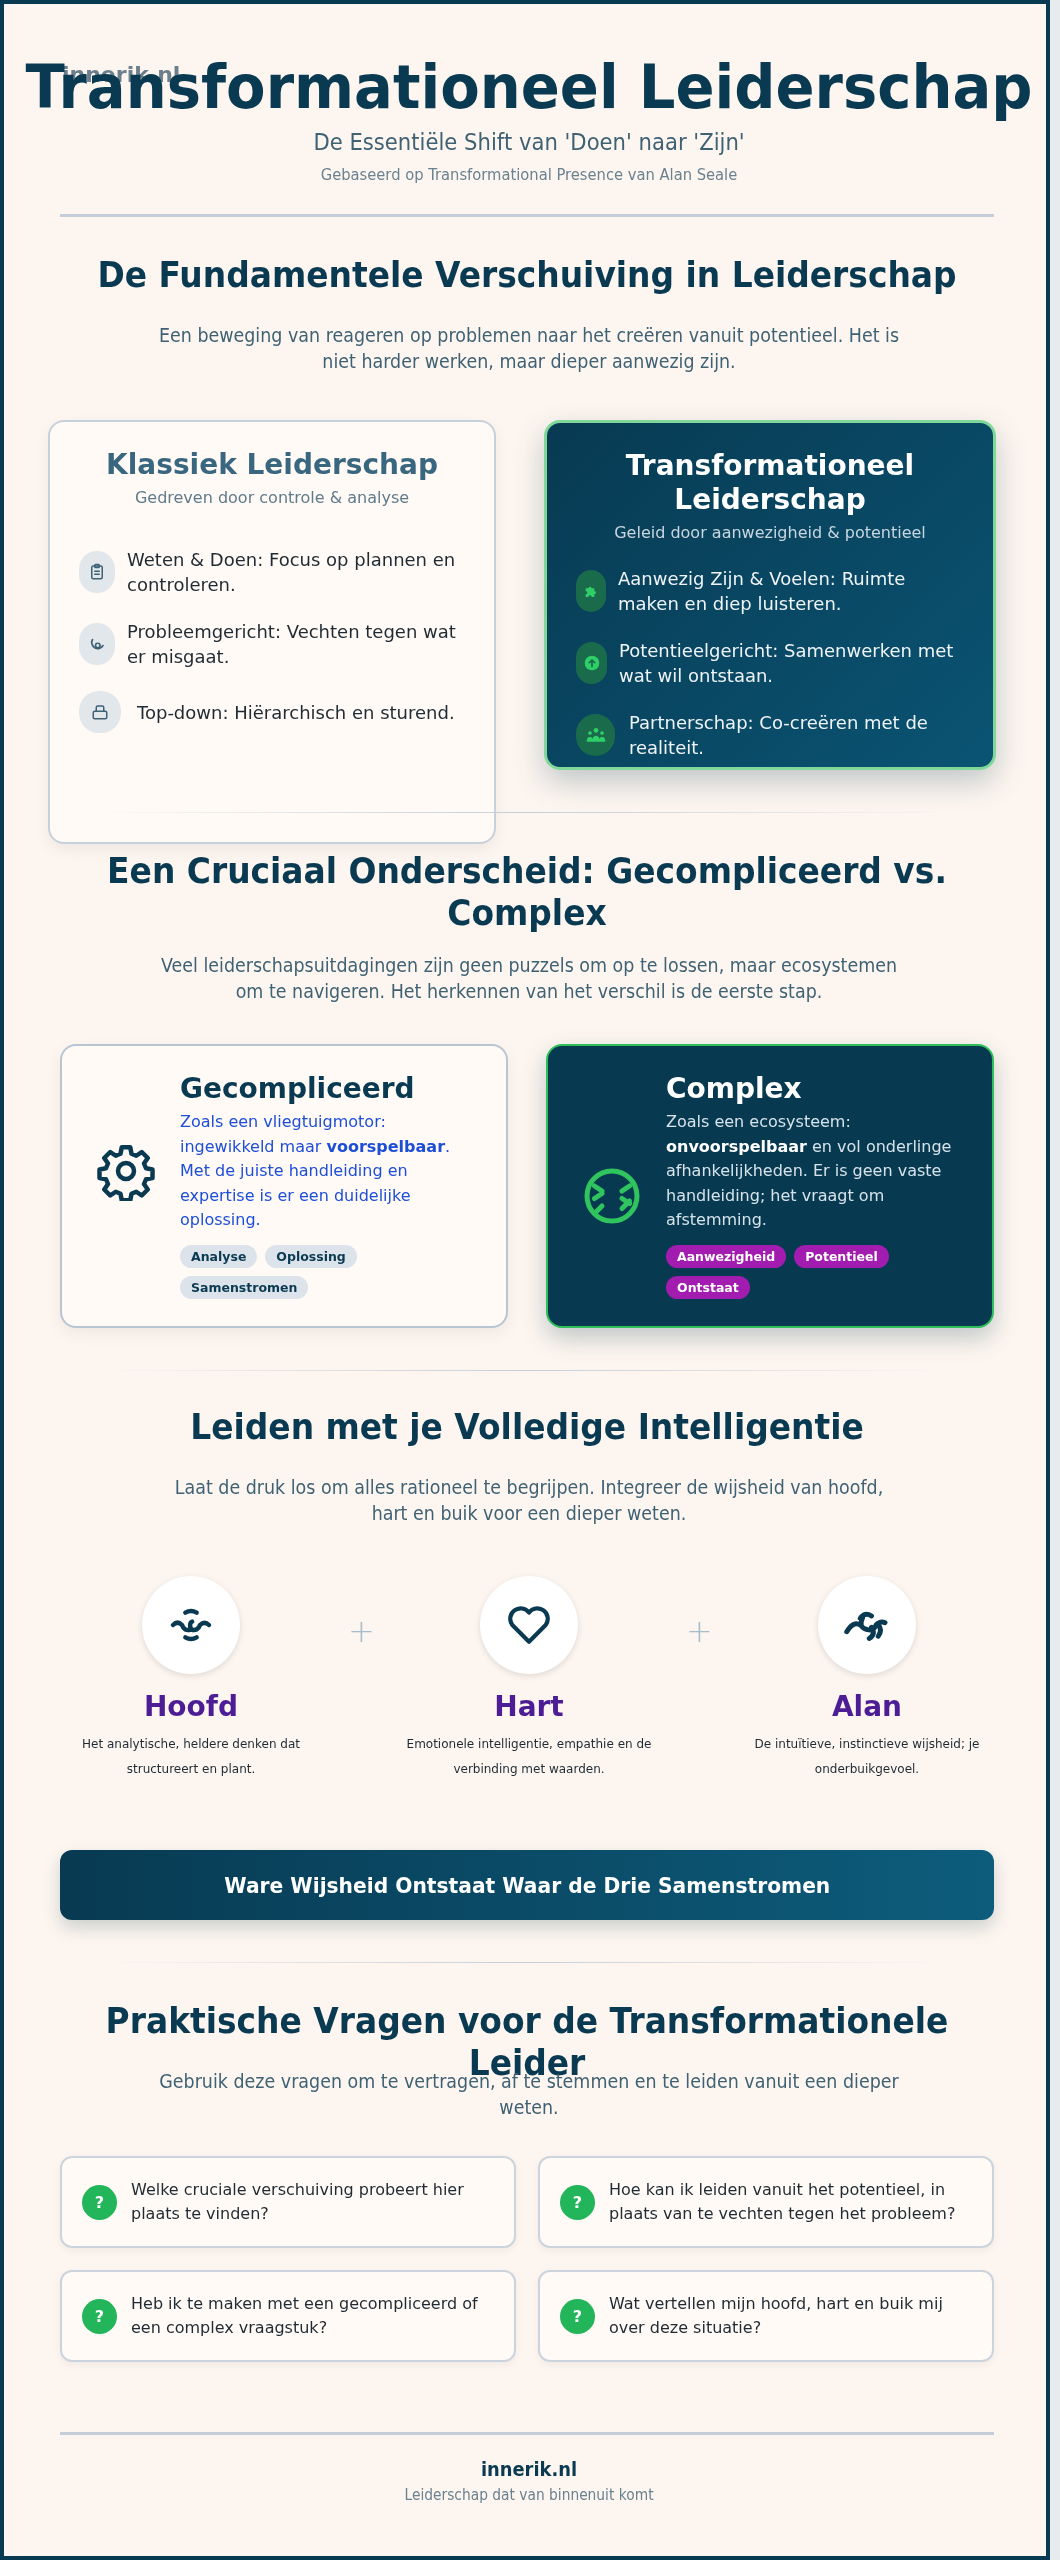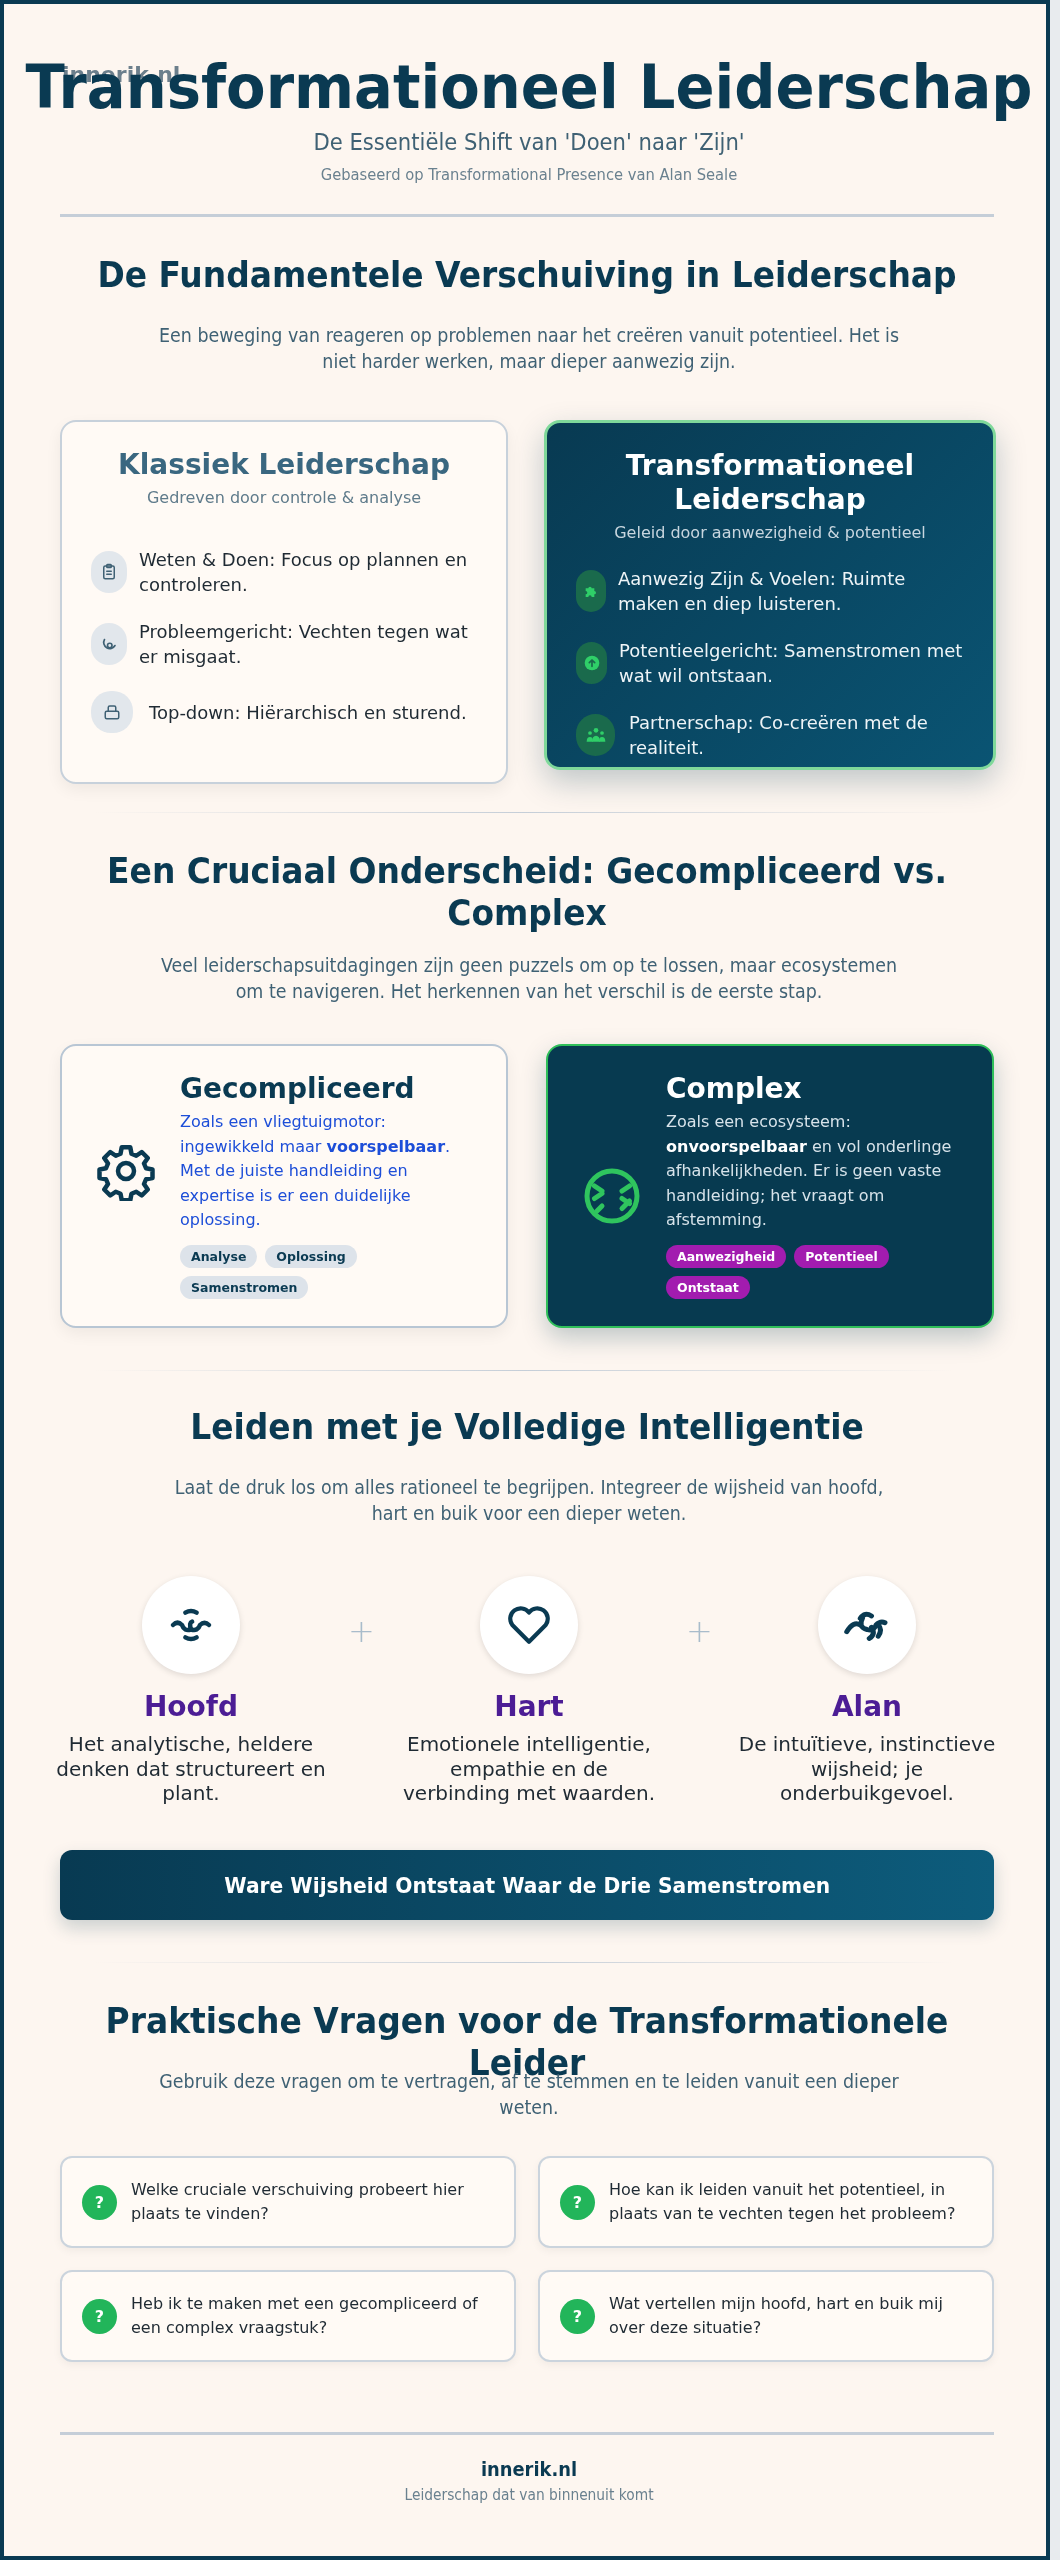--- a/index.html
+++ b/index.html
@@ -94,21 +94,21 @@
   .cx-card.light .pill { background: #dde3ea; color: #0a3a52; }
   .cx-card.dark .pill { background: #a21caf; color: #fff; }
 
   
   .intel { position: absolute; width: 270px; text-align: center; }
   .circle {
     width: 98px; height: 98px; border-radius: 50%; background: #fff; margin: 0 auto;
     box-shadow: 0 2px 6px rgba(0,0,0,0.12); display: flex; align-items: center; justify-content: center;
   }
   .intel h4 { font-size: 28px; font-weight: bold; color: #4c1d95; margin-top: 16px; line-height: 34px; }
-  .intel p { font-size: 20px; line-height: 24.5px; color: #1f2a33; margin-top: 8px; }
+  .intel p { font-size: 12px; line-height: 24.5px; color: #1f2a33; margin-top: 8px; }
   .plus { position: absolute; font-size: 32px; color: #a9bccb; font-weight: 200; }
 
   .banner {
     position: absolute; left: 56px; width: 934px; top: 1846px; height: 70px; border-radius: 12px;
     background: linear-gradient(90deg, #083a52 0%, #0d5c7c 100%);
     box-shadow: 0 8px 18px rgba(8,58,82,0.2);
     display: flex; align-items: center; justify-content: center;
     color: #fff; font-weight: bold; font-size: 22px;
   }
   .banner span { display: inline-block; transform: scaleX(0.92); }
@@ -139,21 +139,21 @@
 
   <div class="logo-overlap">innerik.nl</div>
   <div class="main-title">Transformationeel Leiderschap</div>
   <div class="subtitle">De Essentiële Shift van 'Doen' naar 'Zijn'</div>
   <div class="byline">Gebaseerd op Transformational Presence van Alan Seale</div>
   <div class="hr-solid" style="top:210px;"></div>
 
   <div class="section-title" style="top:250px;">De Fundamentele Verschuiving in Leiderschap</div>
   <div class="section-lead" style="top:318px;">Een beweging van reageren op problemen naar het creëren vanuit potentieel. Het is niet harder werken, maar dieper aanwezig zijn.</div>
 
-  <div class="card light" style="left:56px; top:416px; width:448px; height:364px;">
+  <div class="card light" style="left:44px; top:416px; width:448px; height:424px;">
     <h3>Klassiek Leiderschap</h3>
     <div class="tag">Gedreven door controle &amp; analyse</div>
     <div style="height:18px"></div>
     <div class="feat">
       <span class="ic">
         <svg width="18" height="18" viewBox="0 0 24 24" fill="none" stroke="#3f6174" stroke-width="2" stroke-linecap="round" stroke-linejoin="round">
             <rect x="5" y="4" width="14" height="17" rx="2"></rect>
             <rect x="9" y="2" width="6" height="4" rx="1"></rect>
             <line x1="9" y1="11" x2="15" y2="11"></line>
             <line x1="9" y1="15" x2="15" y2="15"></line>
@@ -193,21 +193,21 @@
       </span>
       <span class="tx">Aanwezig Zijn &amp; Voelen: Ruimte maken en diep luisteren.</span>
     </div>
     <div class="feat">
       <span class="ic" style="flex-basis:31px;">
         <svg width="16" height="16" viewBox="0 0 24 24">
             <circle cx="12" cy="12" r="11" fill="#2fcf68"></circle>
             <path d="M12 17V8M8 11.5l4-4 4 4" stroke="#1a6a4c" stroke-width="2.6" fill="none" stroke-linecap="round" stroke-linejoin="round"></path>
           </svg>
       </span>
-      <span class="tx">Potentieelgericht: Samenstromen met wat wil ontstaan.</span>
+      <span class="tx">Potentieelgericht: Samenwerken met wat wil ontstaan.</span>
     </div>
     <div class="feat">
       <span class="ic" style="flex-basis:39px; margin-right:14px;">
         <svg width="20" height="16" viewBox="0 0 30 24" fill="#2fcf68">
             <circle cx="15" cy="5" r="3.5"></circle>
             <circle cx="6" cy="9" r="2.8"></circle>
             <circle cx="24" cy="9" r="2.8"></circle>
             <path d="M9 22c0-6 2.5-9 6-9s6 3 6 9z"></path>
             <path d="M1 22c0-5 2-7 5-7s4 2 4 4v3z"></path>
             <path d="M29 22c0-5-2-7-5-7s-4 2-4 4v3z"></path>

